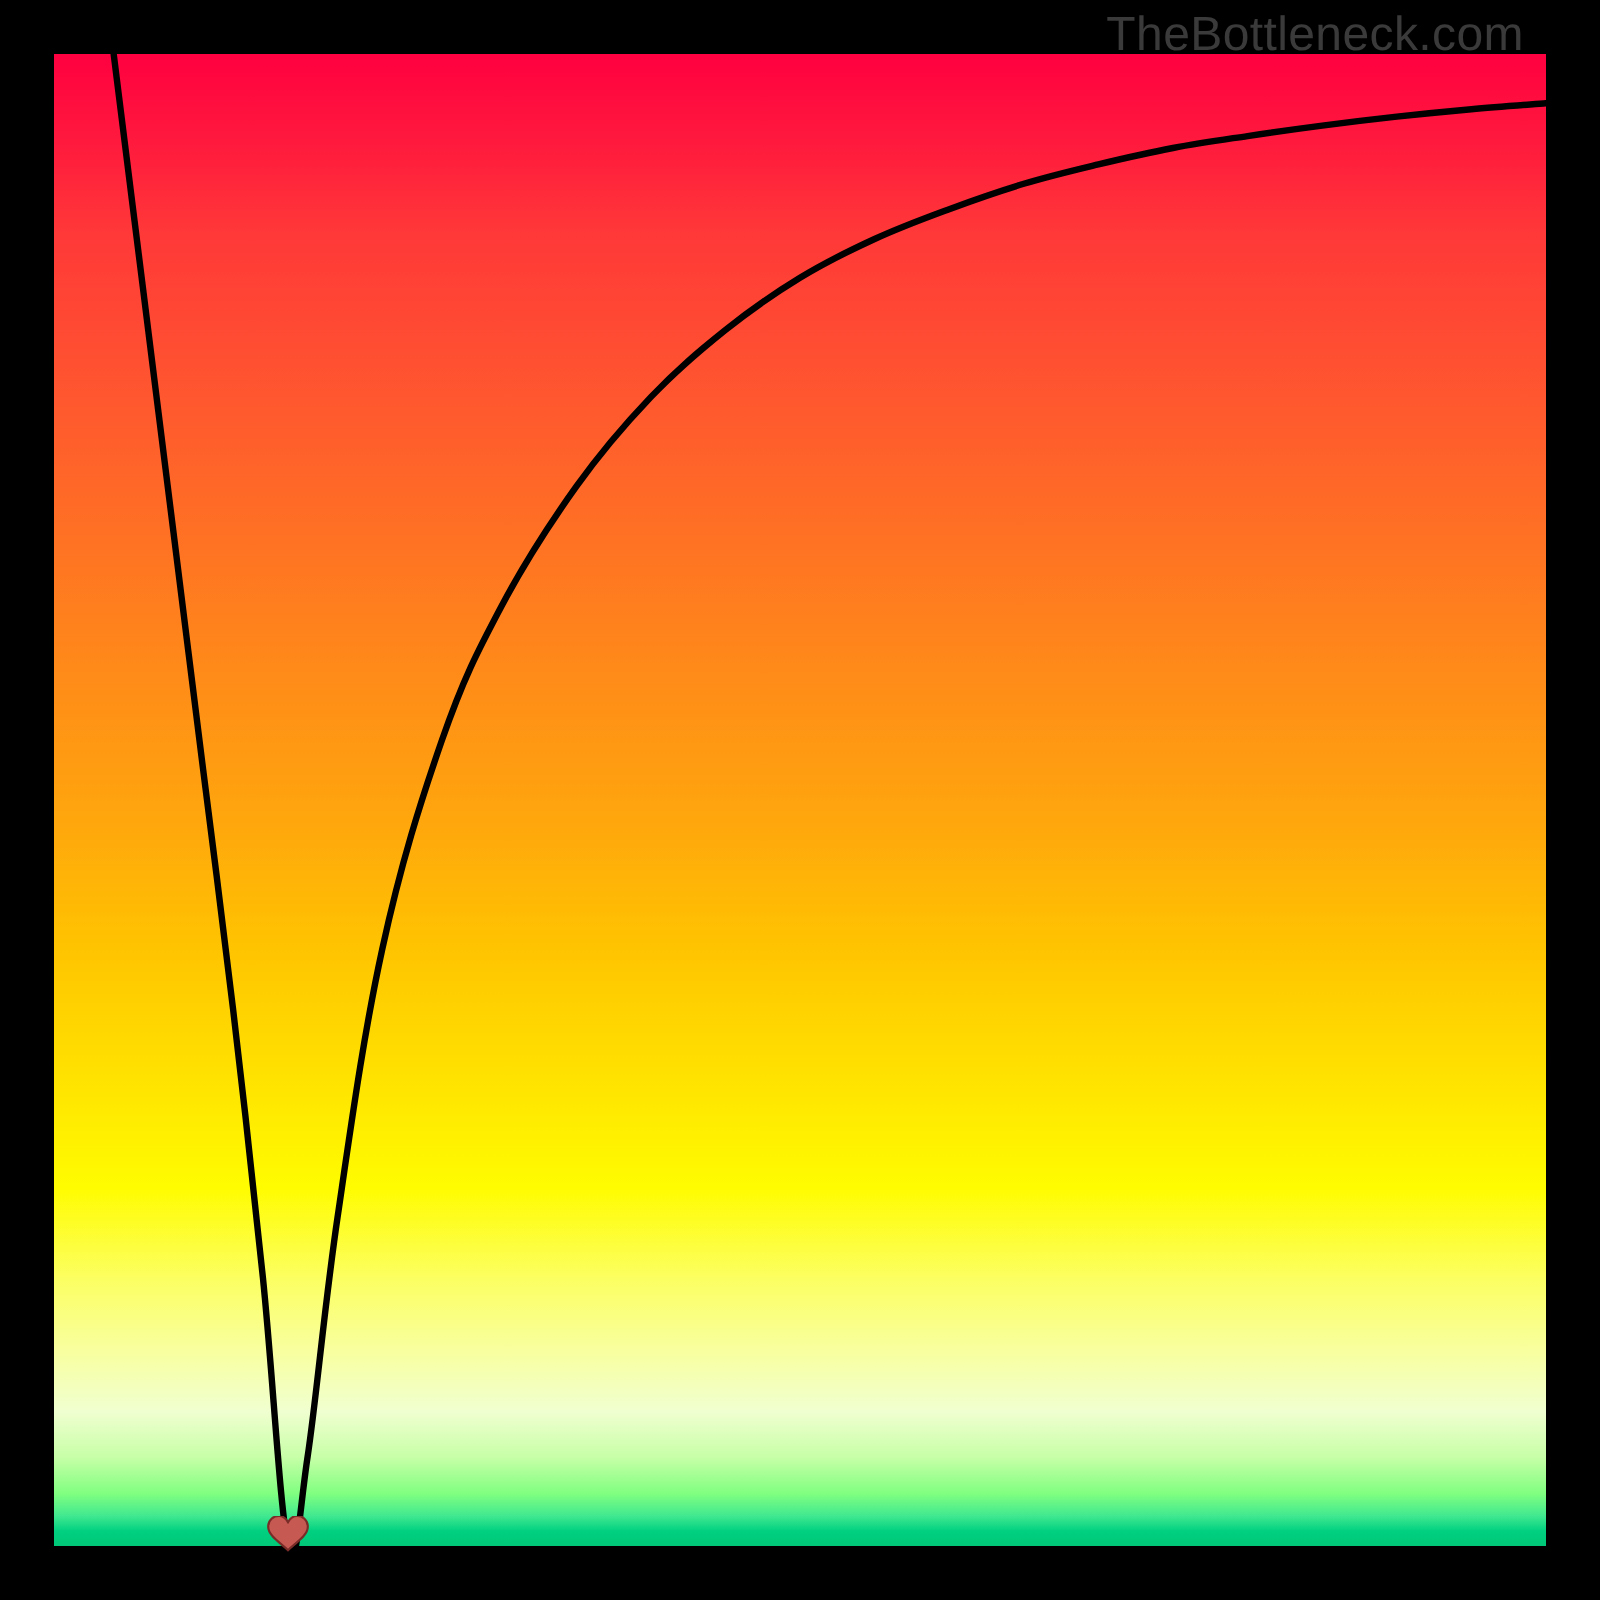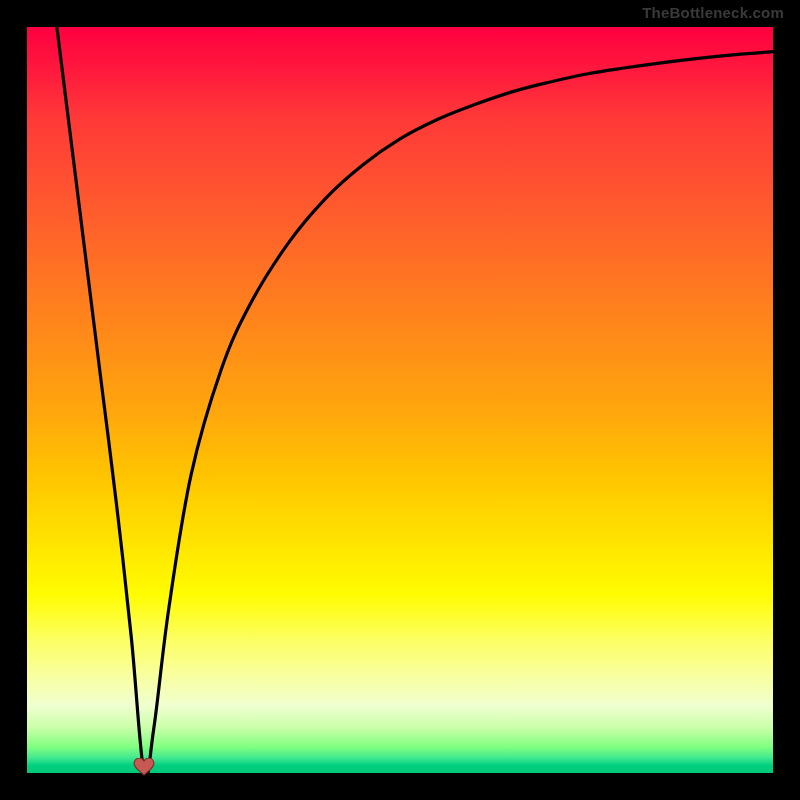--- a/index.html
+++ b/index.html
@@ -50,24 +50,24 @@
       #c8ffa8 94%,
       #80ff80 96.5%,
       #40e890 98%,
       #00d080 99%,
       #00c878 100%
     );
   }
   .attribution {
     position: absolute;
     top: 4px;
-    right: 16px;
+    right: 38px;
     color: #3a3a3a;
-    font-size: 15px;
-    font-weight: 700;
+    font-size: 24px;
+    font-weight: 400;
     letter-spacing: 0.2px;
     white-space: nowrap;
   }
   svg.curve {
     position: absolute;
     left: 0;
     top: 0;
     width: 746px;
     height: 746px;
   }

